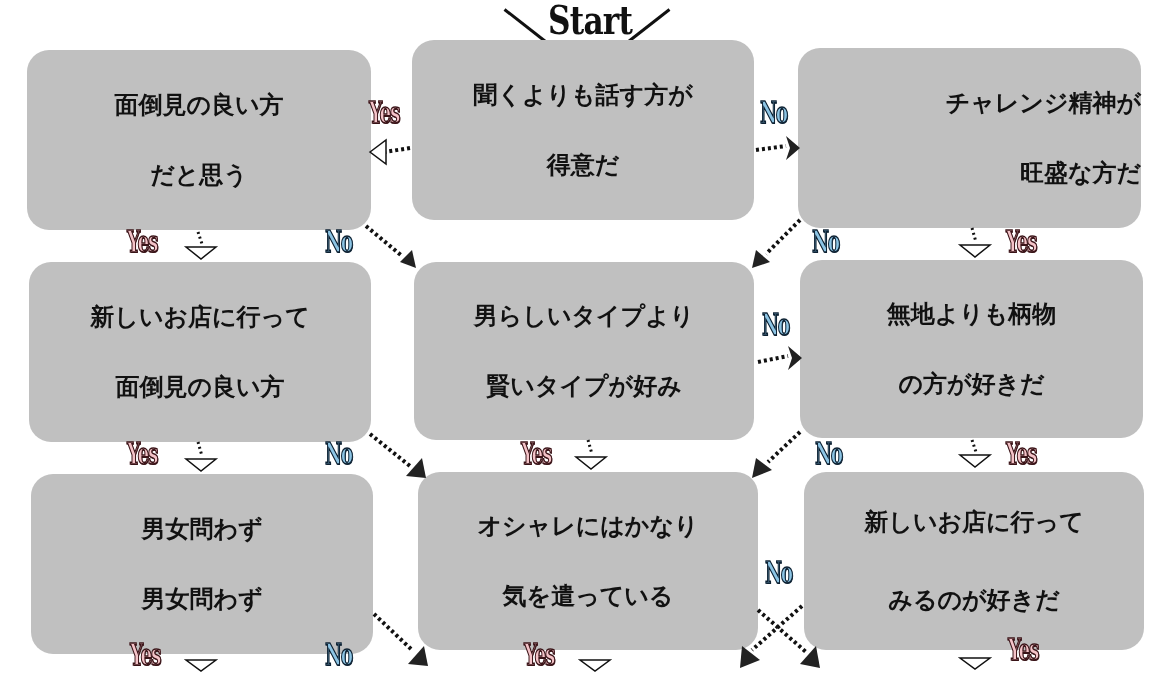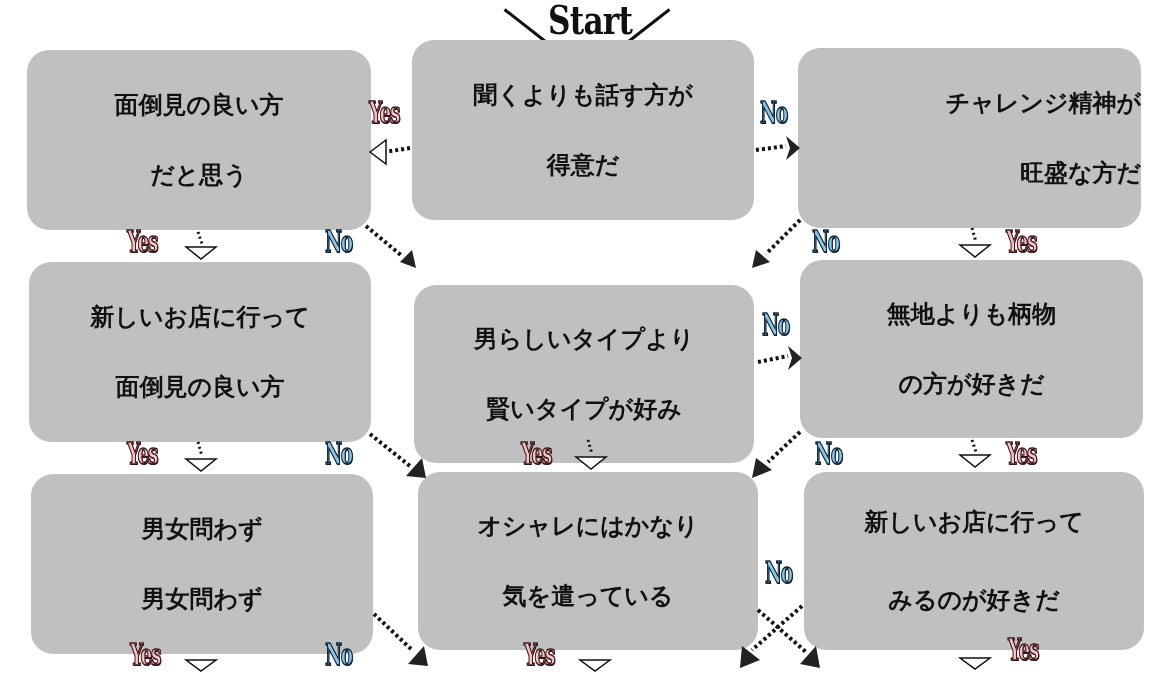--- a/index.html
+++ b/index.html
@@ -41,21 +41,21 @@
 </div>
 <div class="box" style="left:798px;top:48px;width:343px;height:180px;align-items:flex-end;">
   <span>チャレンジ精神が</span>
   <span>旺盛な方だ</span>
 </div>
 
 <div class="box" style="left:29px;top:262px;width:342px;height:180px;">
   <span>新しいお店に行って</span>
   <span>面倒見の良い方</span>
 </div>
-<div class="box" style="left:414px;top:262px;width:340px;height:178px;margin-top:23px;">
+<div class="box" style="left:414px;top:262px;width:340px;height:178px;">
   <span>男らしいタイプより</span>
   <span>賢いタイプが好み</span>
 </div>
 <div class="box" style="left:800px;top:260px;width:343px;height:178px;">
   <span>無地よりも柄物</span>
   <span>の方が好きだ</span>
 </div>
 
 <div class="box" style="left:31px;top:474px;width:342px;height:180px;">
   <span>男女問わず</span>

